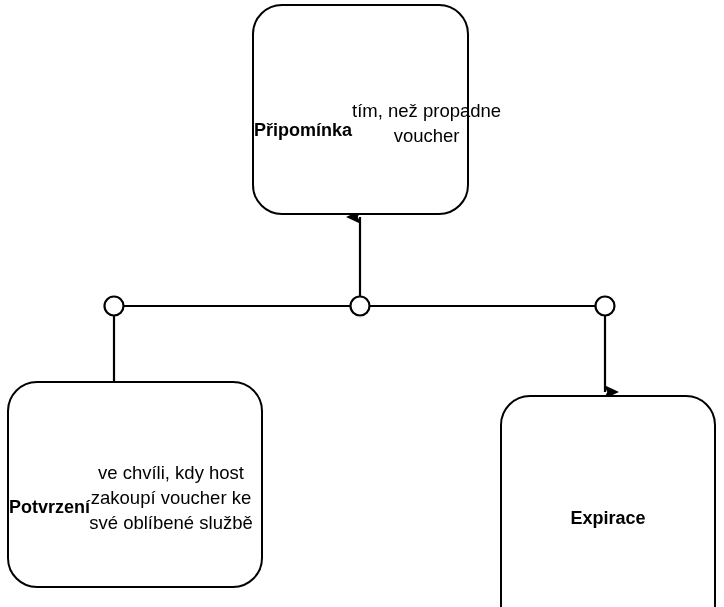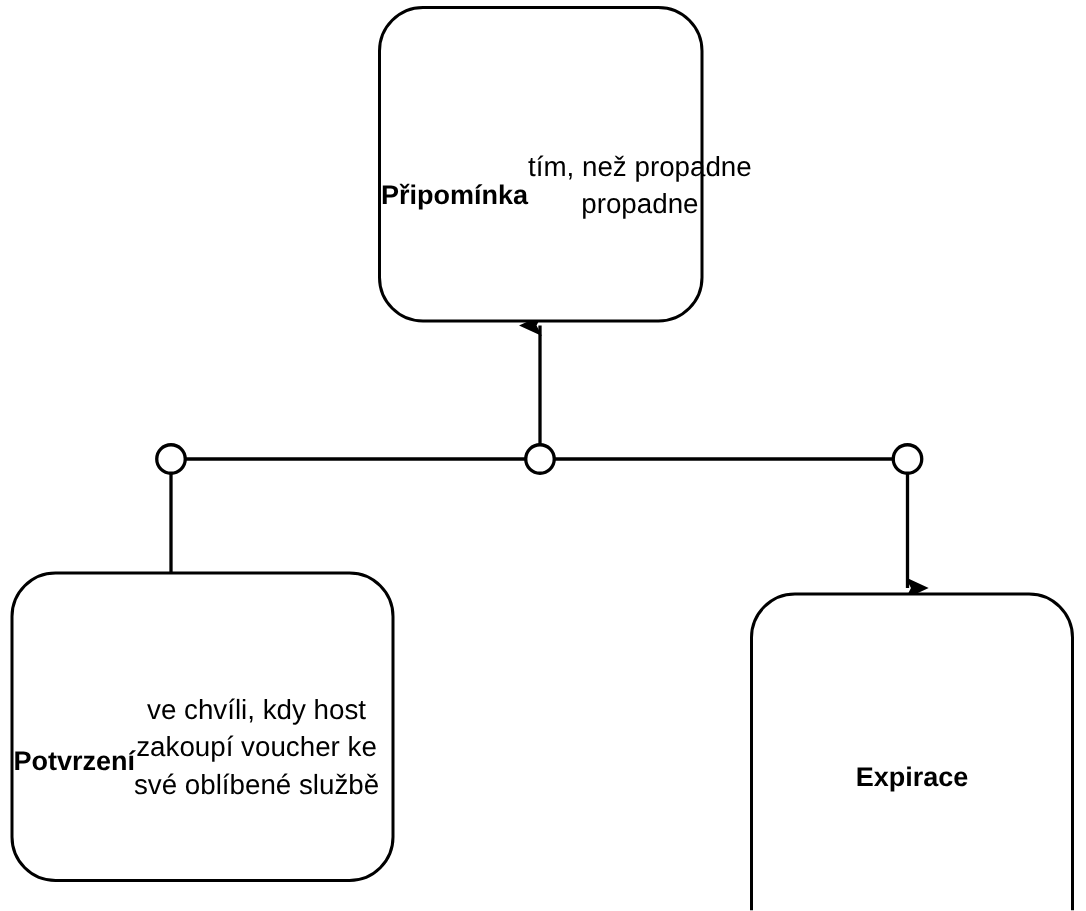--- a/index.html
+++ b/index.html
@@ -123,21 +123,21 @@
 
     <circle cx="114" cy="306" r="9.5" fill="#ffffff" stroke="#000000" stroke-width="2.2"></circle>
     <circle cx="360" cy="306" r="9.5" fill="#ffffff" stroke="#000000" stroke-width="2.2"></circle>
     <circle cx="605" cy="306" r="9.5" fill="#ffffff" stroke="#000000" stroke-width="2.2"></circle>
   </svg>
 
   <div class="node-box" id="node-reminder">
     <div class="node-title">Připomínka</div>
     <div class="node-body">
       <span class="body-line">tím, než propadne</span>
-      <span class="body-line">propadne</span>
+      <span class="body-line">voucher</span>
     </div>
   </div>
 
   <div class="node-box" id="node-confirmation">
     <div class="node-title">Potvrzení</div>
     <div class="node-body">
       <span class="body-line">ve chvíli, kdy host</span>
       <span class="body-line">zakoupí voucher ke</span>
       <span class="body-line">své oblíbené službě</span>
     </div>

